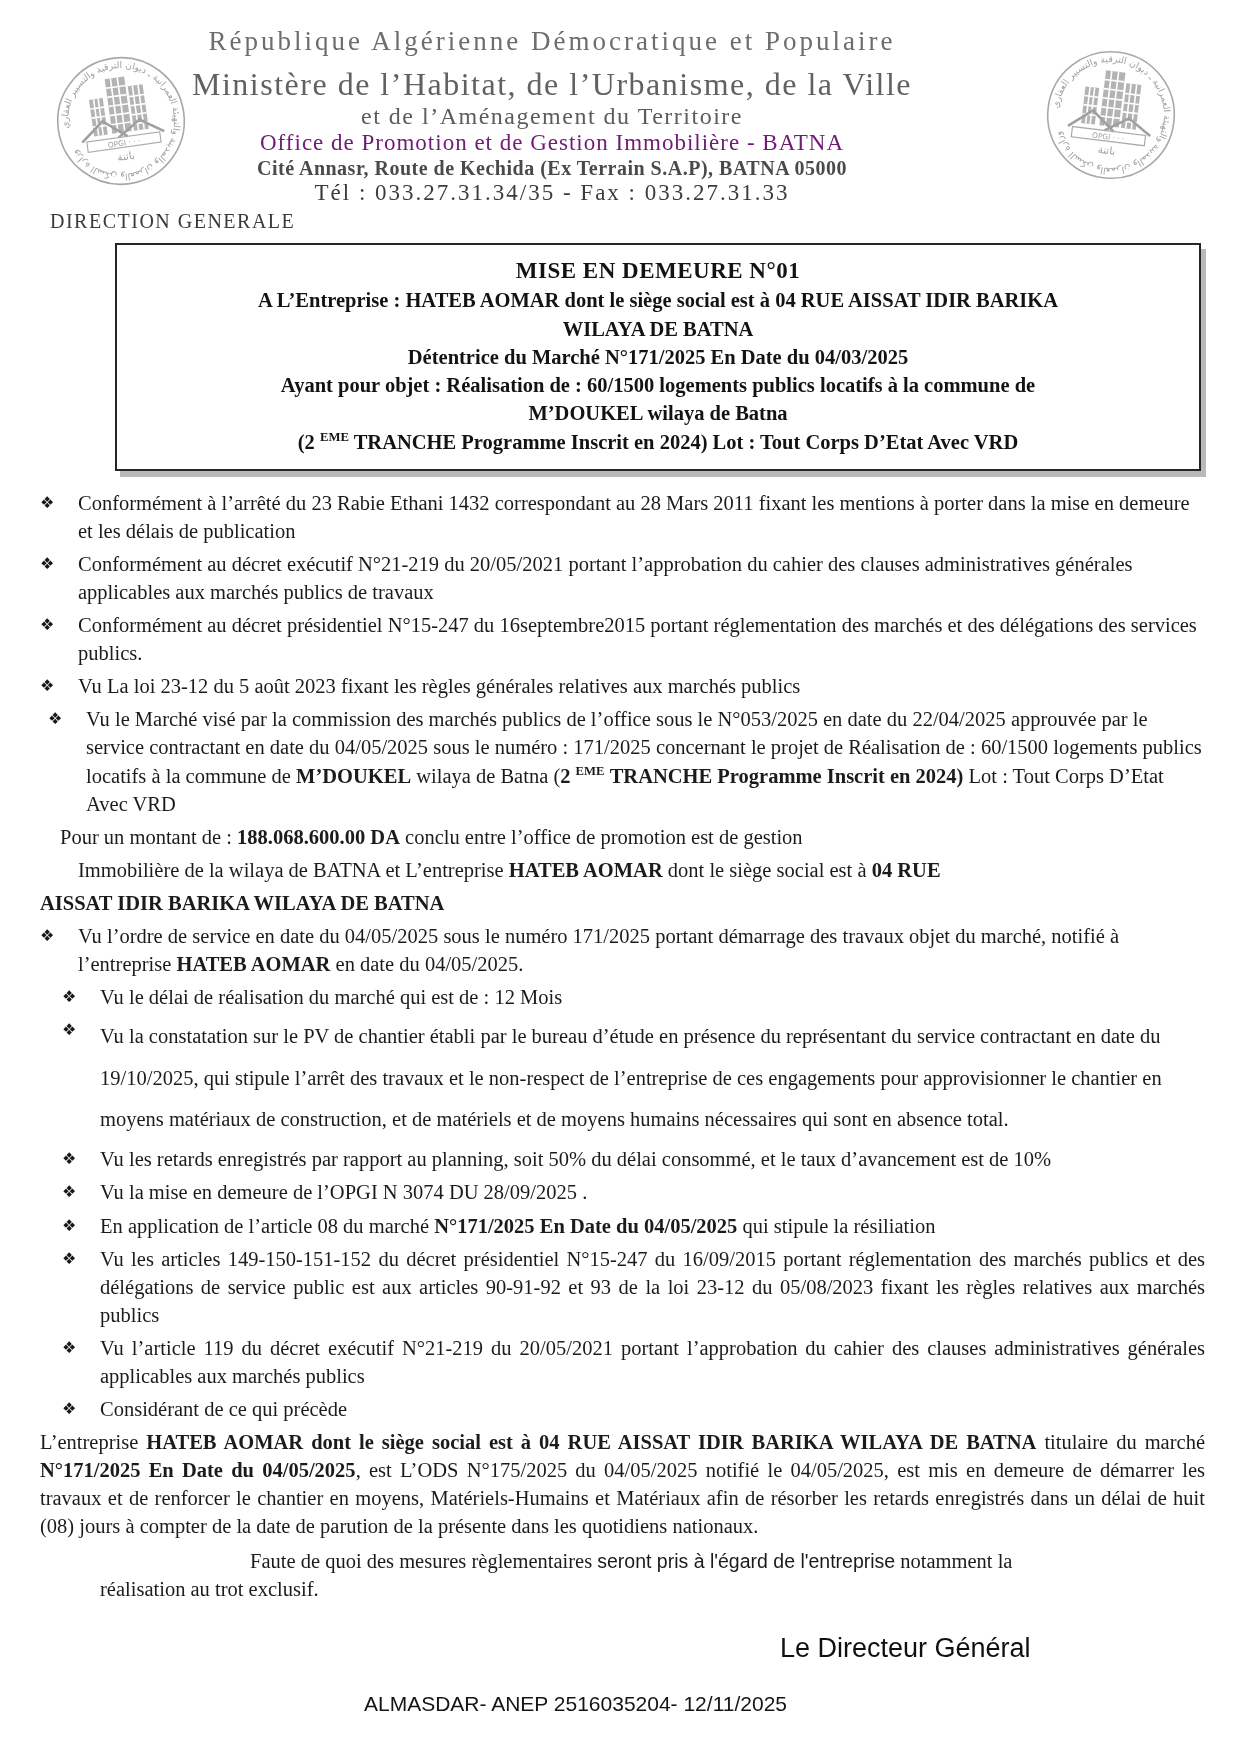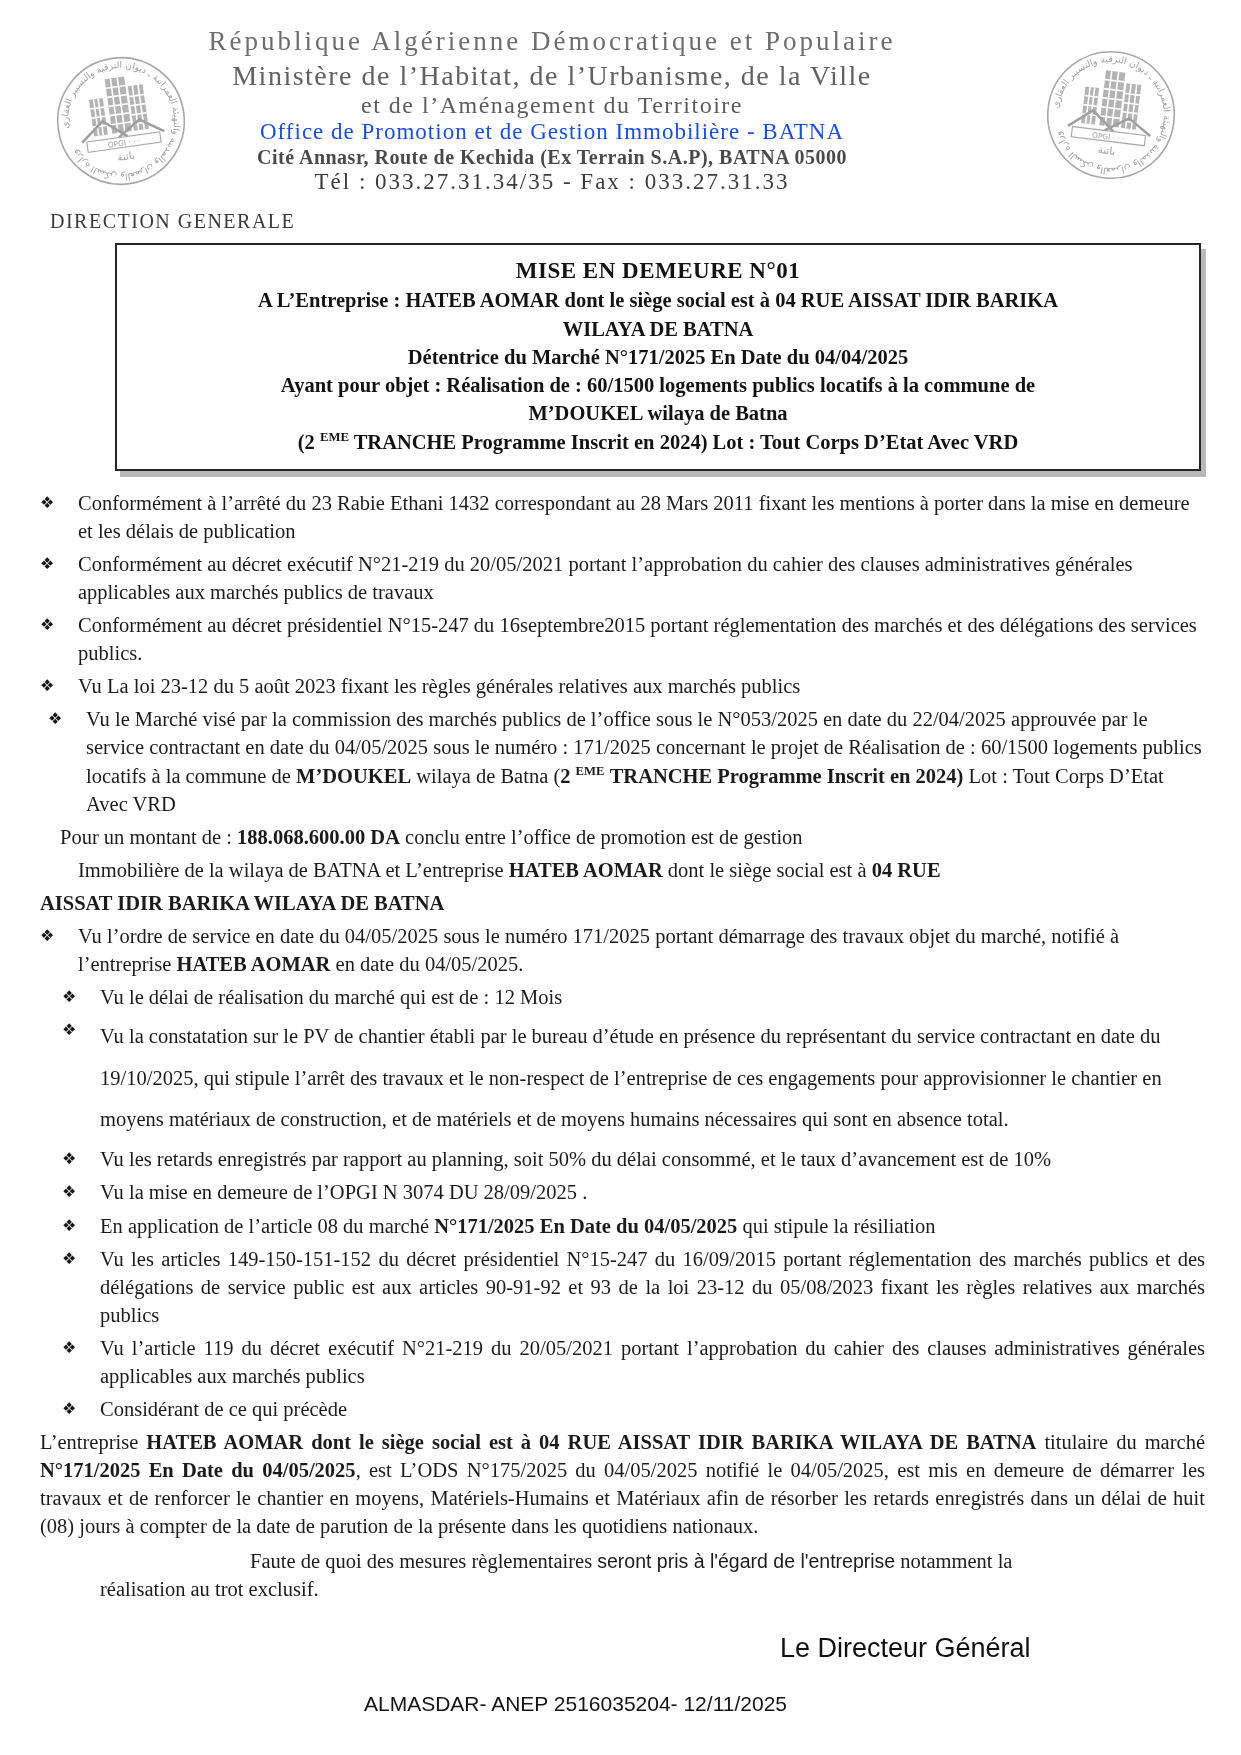--- a/index.html
+++ b/index.html
@@ -10,23 +10,23 @@
   }
 
   
   .header { position:relative; height:168px; padding-top:30px; }
   .seal { position:absolute; width:138px; height:138px; opacity:.85; }
   .seal.left  { left:52px;  top:52px; transform:rotate(-8deg); }
   .seal.right { left:1042px; top:46px; transform:rotate(7deg); }
   .header-text { position:absolute; left:152px; top:26px; width:800px; text-align:center; }
   .hl { display:block; white-space:nowrap; }
   .hl1 { font-size:27px; letter-spacing:3px;   color:#6d6d6d; }
-  .hl2 { font-size:28px; letter-spacing:1.5px; color:#616161; margin-top:3px; }
+  .hl2 { font-size:32px; letter-spacing:1.5px; color:#616161; margin-top:9px; }
   .hl3 { font-size:24px; letter-spacing:1.5px; color:#5c5c5c; margin-top:0; }
-  .hl4 { font-size:23px; letter-spacing:1px;   color:#1d4ed8; }
+  .hl4 { font-size:23px; letter-spacing:1px;   color:#701a75; }
   .hl5 { font-size:20px; letter-spacing:.5px;  color:#4a4a4a; margin-top:1px;font-weight:bold; }
   .hl6 { font-size:23px; letter-spacing:2px;   color:#3c3c3c; }
 
   
   .direction { margin:12px 0 10px 50px; font-size:20px; letter-spacing:1.5px; color:#3a3a3a; }
   .notice-box {
     box-sizing:border-box; margin-left:115px; width:1086px;
     border:2px solid #262626; box-shadow:5px 6px 0 #b9b9b9;
     padding:9px 10px 12px; text-align:center;
     font-weight:bold; font-size:20.5px; line-height:1.28; color:#131313;
@@ -159,21 +159,21 @@
       <text x="60" y="94" font-size="9" text-anchor="middle" fill="#8f8f8f" font-family="DejaVu Sans, sans-serif">باتنة</text>
     </svg>
   </div>
 
   <div class="direction">DIRECTION GENERALE</div>
 
   <div class="notice-box">
       <div class="nb-line title"><span>MISE EN DEMEURE N°01</span></div>
       <div class="nb-line"><span>A L’Entreprise : HATEB AOMAR dont le siège social est à 04 RUE AISSAT IDIR BARIKA</span></div>
       <div class="nb-line"><span>WILAYA DE BATNA</span></div>
-      <div class="nb-line"><span>Détentrice du Marché N°171/2025 En Date du 04/04/2025</span></div>
+      <div class="nb-line"><span>Détentrice du Marché N°171/2025 En Date du 04/03/2025</span></div>
       <div class="nb-line"><span>Ayant pour objet : Réalisation de : 60/1500 logements publics locatifs à la commune de</span></div>
       <div class="nb-line"><span>M’DOUKEL  wilaya de Batna</span></div>
       <div class="nb-line"><span>(2 </span><sup>EME</sup><span> TRANCHE Programme Inscrit en 2024) Lot : Tout Corps D’Etat Avec VRD</span></div>
     </div>
 
   <div class="body">
     <div>
         <div class="item">
           <span class="bullet">❖</span>
           <div class="itext"><span>Conformément à l’arrêté du 23 Rabie Ethani 1432 correspondant au 28 Mars 2011 fixant les mentions à porter dans la mise en demeure et les délais de publication</span></div>

